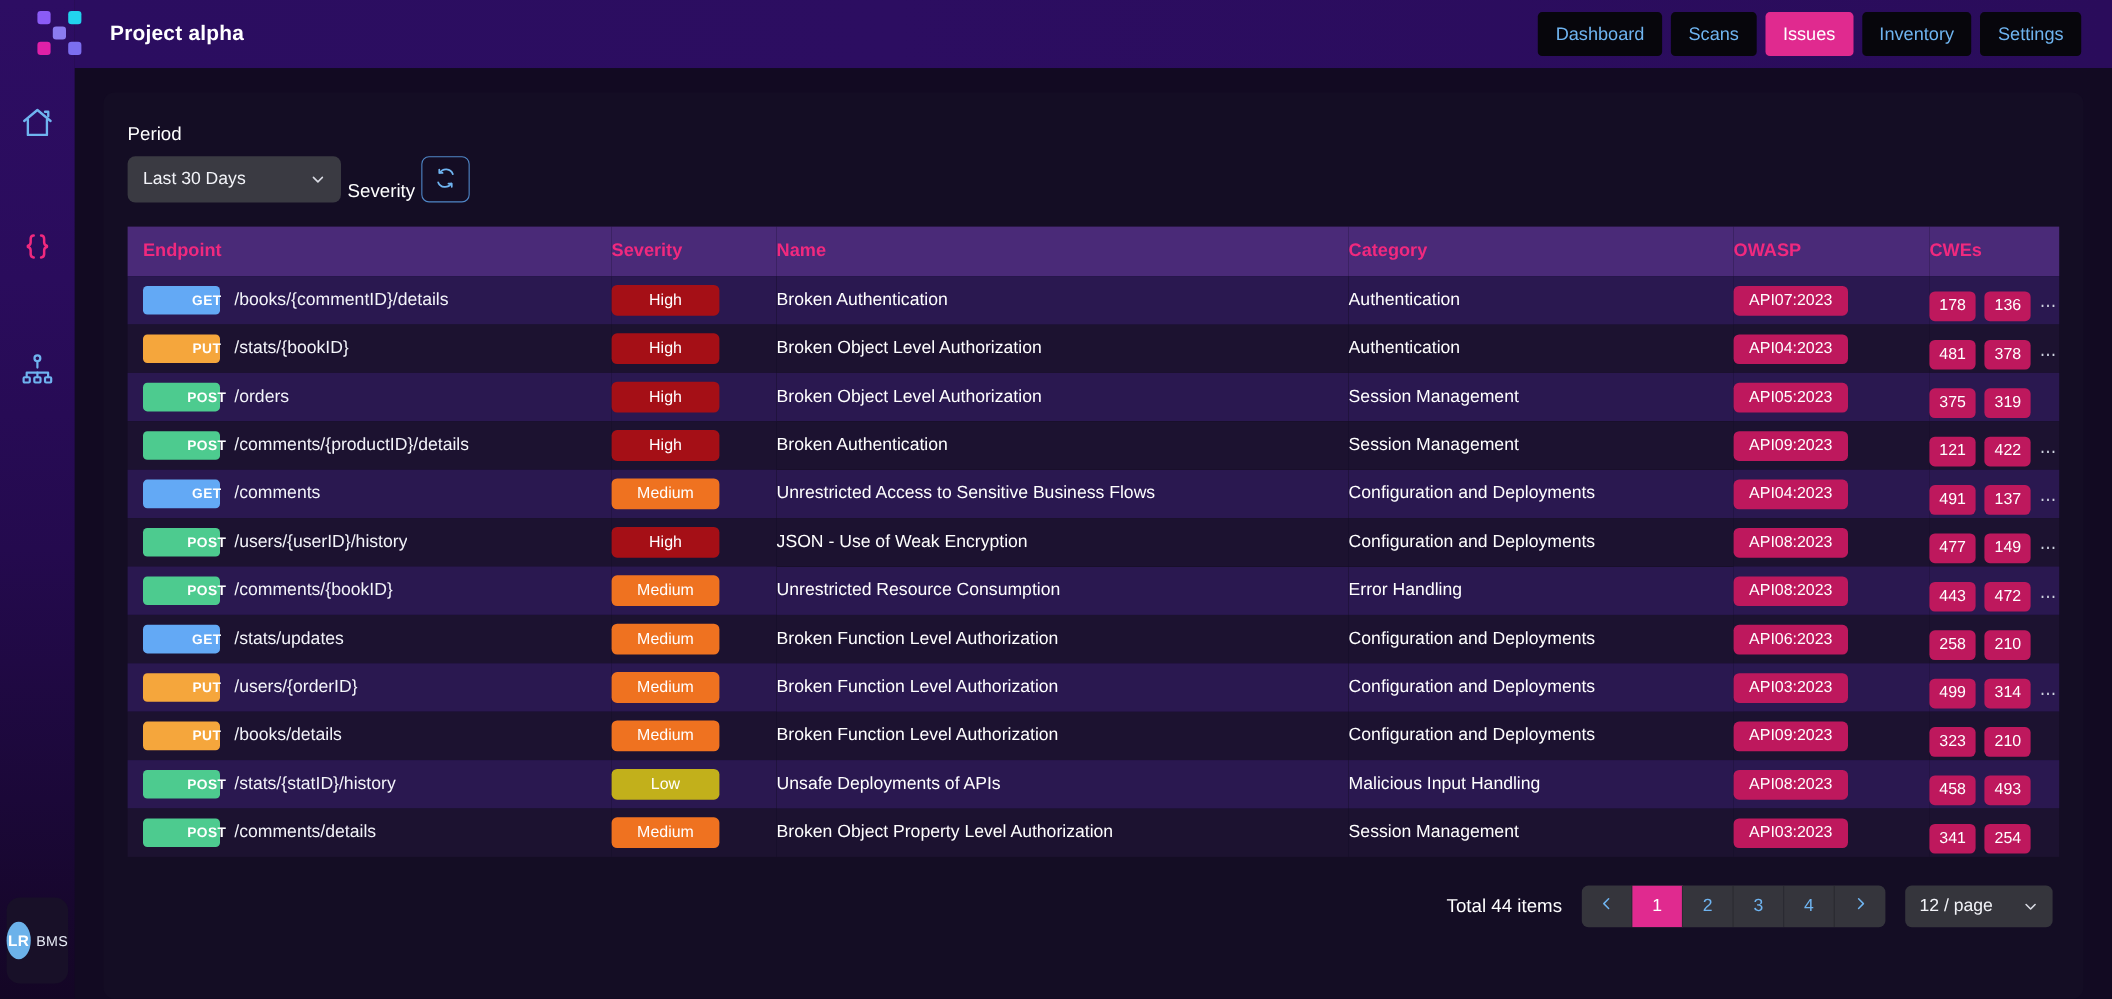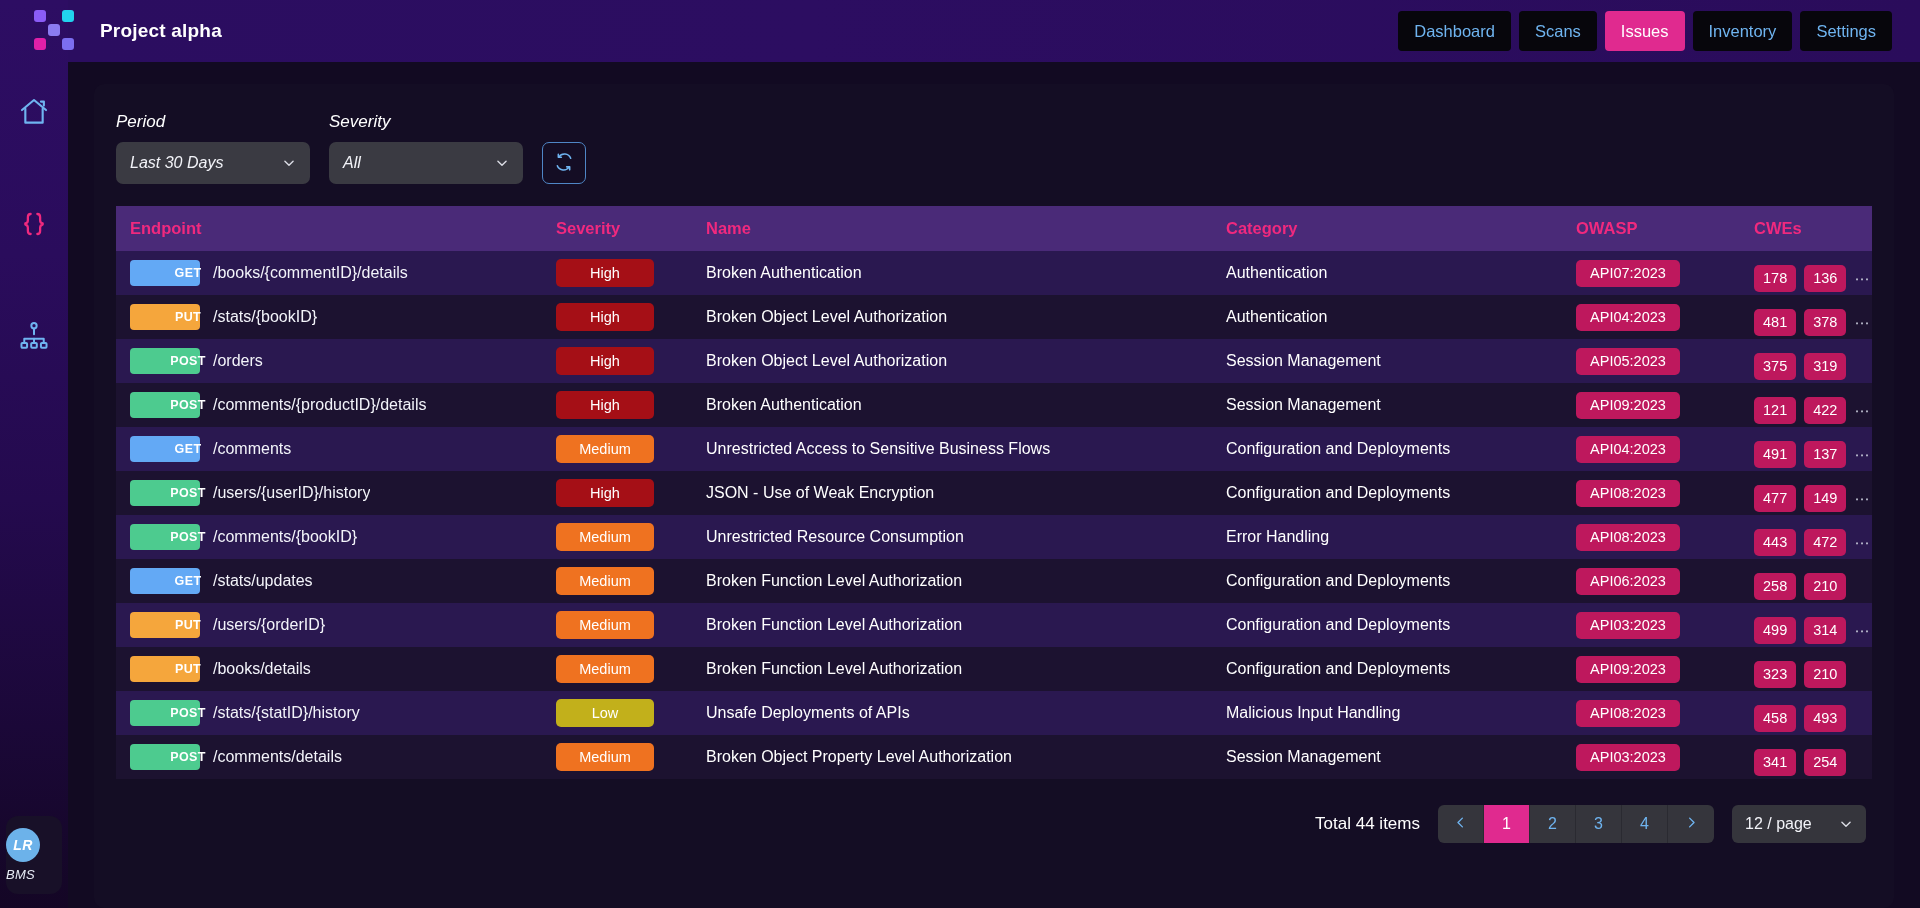--- a/index.html
+++ b/index.html
@@ -23,22 +23,22 @@
   }
   .rail-icon {
     width: 44px; height: 44px; margin-bottom: 68px;
     display: flex; align-items: center; justify-content: center;
     cursor: pointer;
   }
   .rail-spacer { flex: 1 1 auto; }
   .rail-user {
     width: 56px; height: 78px; margin-bottom: 14px;
     background: #181028; border-radius: 12px;
-    display: flex; flex-direction: column; align-items: flex-start; justify-content: center;
-    gap: 5px; cursor: pointer; font-style: italic;
+    display: flex; flex-direction: row; align-items: center; justify-content: center;
+    gap: 5px; cursor: pointer;
   }
   .avatar {
     width: 34px; height: 34px; border-radius: 50%;
     background: #6cb2ea; color: #ffffff;
     font-size: 14px; font-weight: bold; letter-spacing: .3px;
     display: flex; align-items: center; justify-content: center;
   }
   .rail-user-label { color: #e7eaf5; font-size: 13px; letter-spacing: .3px; }
 
   
@@ -76,21 +76,21 @@
   .main {
     flex: 1 1 auto; padding: 22px 26px 0 26px;
     background: #120a22; min-width: 0;
   }
   .panel {
     background: #140d24; border-radius: 10px;
     padding: 22px 22px 0 22px; height: 100%;
   }
 
   
-  .filters { display: flex; align-items: flex-end; gap: 19px; padding: 6px 0 22px 0; font-style: italic; }
+  .filters { display: flex; align-items: flex-end; gap: 6px; padding: 6px 0 22px 0; }
   .filter-group { display: flex; flex-direction: column; gap: 10px; }
   .filter-label { color: #ffffff; font-size: 17px; }
   .select {
     width: 194px; height: 42px; border-radius: 7px;
     background: #3a3a42; color: #f2f3f8; font-size: 16px;
     display: flex; align-items: center; padding: 0 14px;
     cursor: pointer; user-select: none;
   }
   .select .sel-val { flex: 1 1 auto; }
   .chev { width: 14px; height: 14px; flex: 0 0 14px; opacity: .92; }
@@ -256,28 +256,20 @@
               <span class="sel-val">Last 30 Days</span>
               <span class="chev">
                 <svg width="14" height="14" viewBox="0 0 24 24" fill="none" stroke="#e8eaf2" stroke-width="2.4" stroke-linecap="round" stroke-linejoin="round">
                     <path d="M5 9l7 7 7-7"></path>
                   </svg>
               </span>
             </div>
           </div>
           <div class="filter-group">
             <label class="filter-label">Severity</label>
-            <div class="select">
-              <span class="sel-val">All</span>
-              <span class="chev">
-                <svg width="14" height="14" viewBox="0 0 24 24" fill="none" stroke="#e8eaf2" stroke-width="2.4" stroke-linecap="round" stroke-linejoin="round">
-                    <path d="M5 9l7 7 7-7"></path>
-                  </svg>
-              </span>
-            </div>
           </div>
           <button class="refresh-btn">
             <span>
               <svg width="20" height="20" viewBox="0 0 24 24" fill="none" stroke="#6fb4f0" stroke-width="1.9" stroke-linecap="round" stroke-linejoin="round">
                 <path d="M20 7.5a8 8 0 0 0-14.2-1.3"></path>
                   <path d="M4 16.5a8 8 0 0 0 14.2 1.3"></path>
                 <path d="M5.2 2.6v3.6h3.6"></path>
                   <path d="M18.8 21.4v-3.6h-3.6"></path>
               </svg>
             </span>

